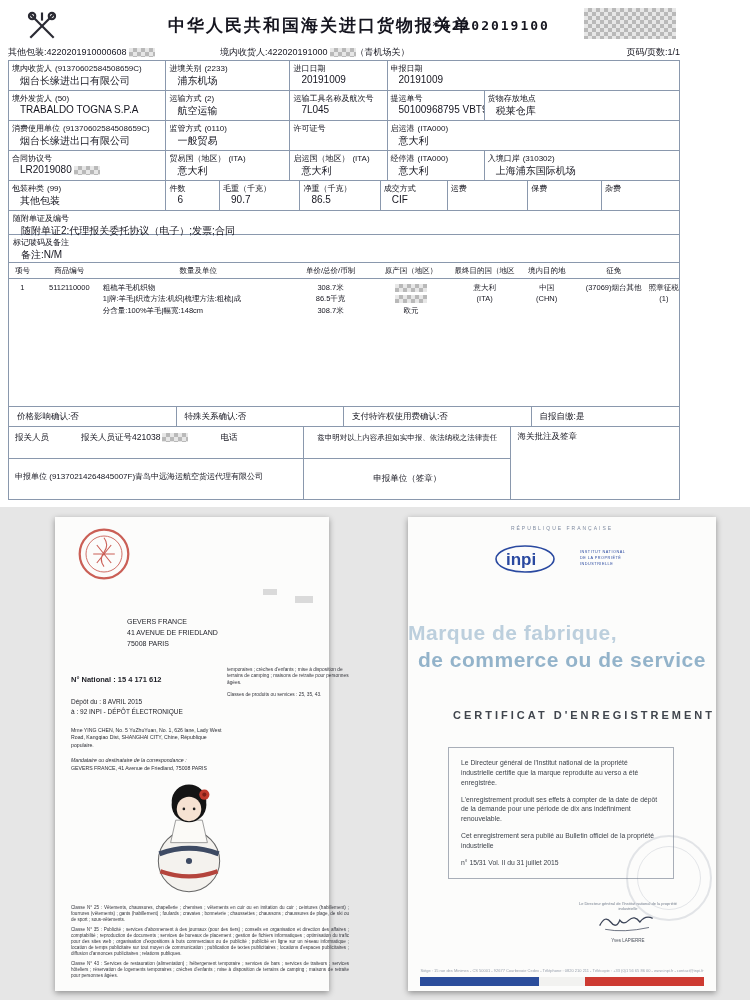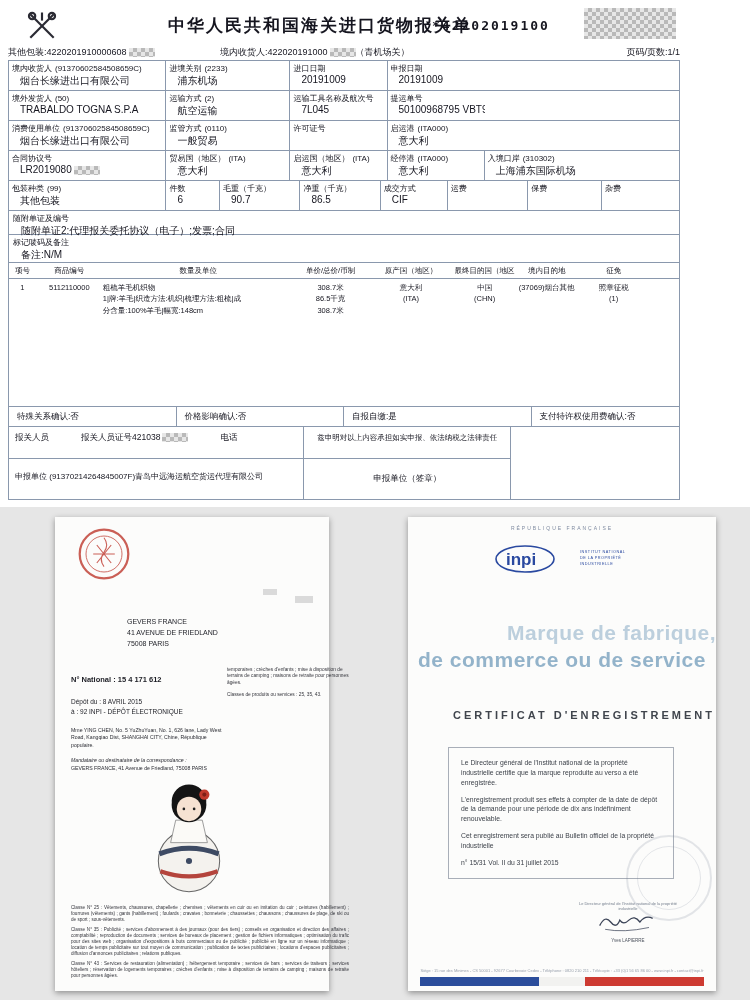--- a/index.html
+++ b/index.html
@@ -79,21 +79,21 @@
   .g-mand .mlabel{font-style:italic;}
   .doll{position:absolute;left:88px;top:260px;width:92px;height:118px;}
   .g-classes{position:absolute;left:16px;top:388px;width:278px;font-size:4.6px;line-height:1.35;
              color:#34353c;text-align:justify;}
   .g-classes p{margin-bottom:3px;}
 
   .i-rep{position:absolute;top:8px;left:0;width:100%;text-align:center;font-size:5px;
          letter-spacing:2px;color:#7e8aa0;}
   .i-logo{position:absolute;left:86px;top:26px;display:flex;align-items:center;gap:20px;}
   .i-sub{font-size:3.8px;line-height:1.5;color:#2a49a0;letter-spacing:.5px;}
-  .i-h1{position:absolute;top:104px;left:0;width:100%;text-align:right;font-size:21px;
+  .i-h1{position:absolute;top:104px;left:0;width:100%;text-align:left;font-size:21px;
         font-weight:bold;color:#bccfdd;letter-spacing:.5px;}
   .i-h2{position:absolute;top:131px;left:0;width:100%;text-align:center;font-size:21px;
         font-weight:bold;color:#93b3ca;letter-spacing:.5px;}
   .i-cert{position:absolute;top:192px;left:0;width:100%;text-align:center;font-size:11px;
           letter-spacing:3px;font-weight:bold;color:#40454d;padding-left:44px;}
   .i-box{position:absolute;left:40px;top:230px;width:226px;border:1px solid #a8aeb8;
          padding:10px 12px;font-size:6.8px;line-height:1.45;color:#3e434b;}
   .i-box p{margin-bottom:7px;}
   .i-box p:last-child{margin-bottom:0;}
   .i-sig{position:absolute;left:168px;top:384px;width:104px;text-align:center;}
@@ -166,20 +166,24 @@
             <div class="fvalue">航空运输</div>
           </div>
         <div class="fcell">
             <div class="flabel"><span>运输工具名称及航次号</span></div>
             <div class="fvalue">7L045</div>
           </div>
         <div class="fcell">
             <div class="flabel"><span>提运单号</span></div>
             <div class="fvalue">50100968795 VBT900806</div>
           </div>
+        <div class="fcell">
+            <div class="flabel"><span>货物存放地点</span></div>
+            <div class="fvalue">税莱仓库</div>
+          </div>
       </div>
 
       <div class="fr r5">
         <div class="fcell">
             <div class="flabel"><span>消费使用单位</span><span class="fcode">(91370602584508659C)</span></div>
             <div class="fvalue">烟台长缘进出口有限公司</div>
           </div>
         <div class="fcell">
             <div class="flabel"><span>监管方式</span><span class="fcode">(0110)</span></div>
             <div class="fvalue">一般贸易</div>
@@ -280,48 +284,54 @@
           <div>粗梳羊毛机织物</div>
           <div>1|牌:羊毛|织造方法:机织|梳理方法:粗梳|成</div>
           <div>分含量:100%羊毛|幅宽:148cm</div>
         </div>
         <div class="gcol t-c">
           <div>308.7米</div>
           <div>86.5千克</div>
           <div>308.7米</div>
         </div>
         <div class="gcol t-c">
+          <div><span class="censor censor-sm"></span></div>
+          <div><span class="censor censor-sm"></span></div>
+          <div>欧元</div>
+        </div>
+        <div class="gcol t-c">
           <div>意大利</div>
           <div>(ITA)</div>
         </div>
         <div class="gcol t-c">
           <div>中国</div>
           <div>(CHN)</div>
         </div>
         <div class="gcol t-c">(37069)烟台其他</div>
         <div class="gcol t-c">
           <div>照章征税</div>
           <div>(1)</div>
         </div>
       </div>
 
       <div class="crow">
+        <div class="ccell">价格影响确认:否</div>
         <div class="ccell">特殊关系确认:否</div>
-        <div class="ccell">价格影响确认:否</div>
+        <div class="ccell">支付特许权使用费确认:否</div>
         <div class="ccell">自报自缴:是</div>
-        <div class="ccell">支付特许权使用费确认:否</div>
       </div>
 
       <div class="bgrid">
         <div class="b11">
           <span>报关人员</span>
           <span><span>报关人员证号421038</span><span class="censor censor-inline"></span></span>
           <span>电话</span>
         </div>
         <div class="b21">兹申明对以上内容承担如实申报、依法纳税之法律责任</div>
+        <div class="b31">海关批注及签章</div>
         <div class="b12">
           <span>申报单位</span>
           <span>(91370214264845007F)青岛中远海运航空货运代理有限公司</span>
         </div>
         <div class="b22">申报单位（签章）</div>
       </div>
 
     </div>
   </div>
 

